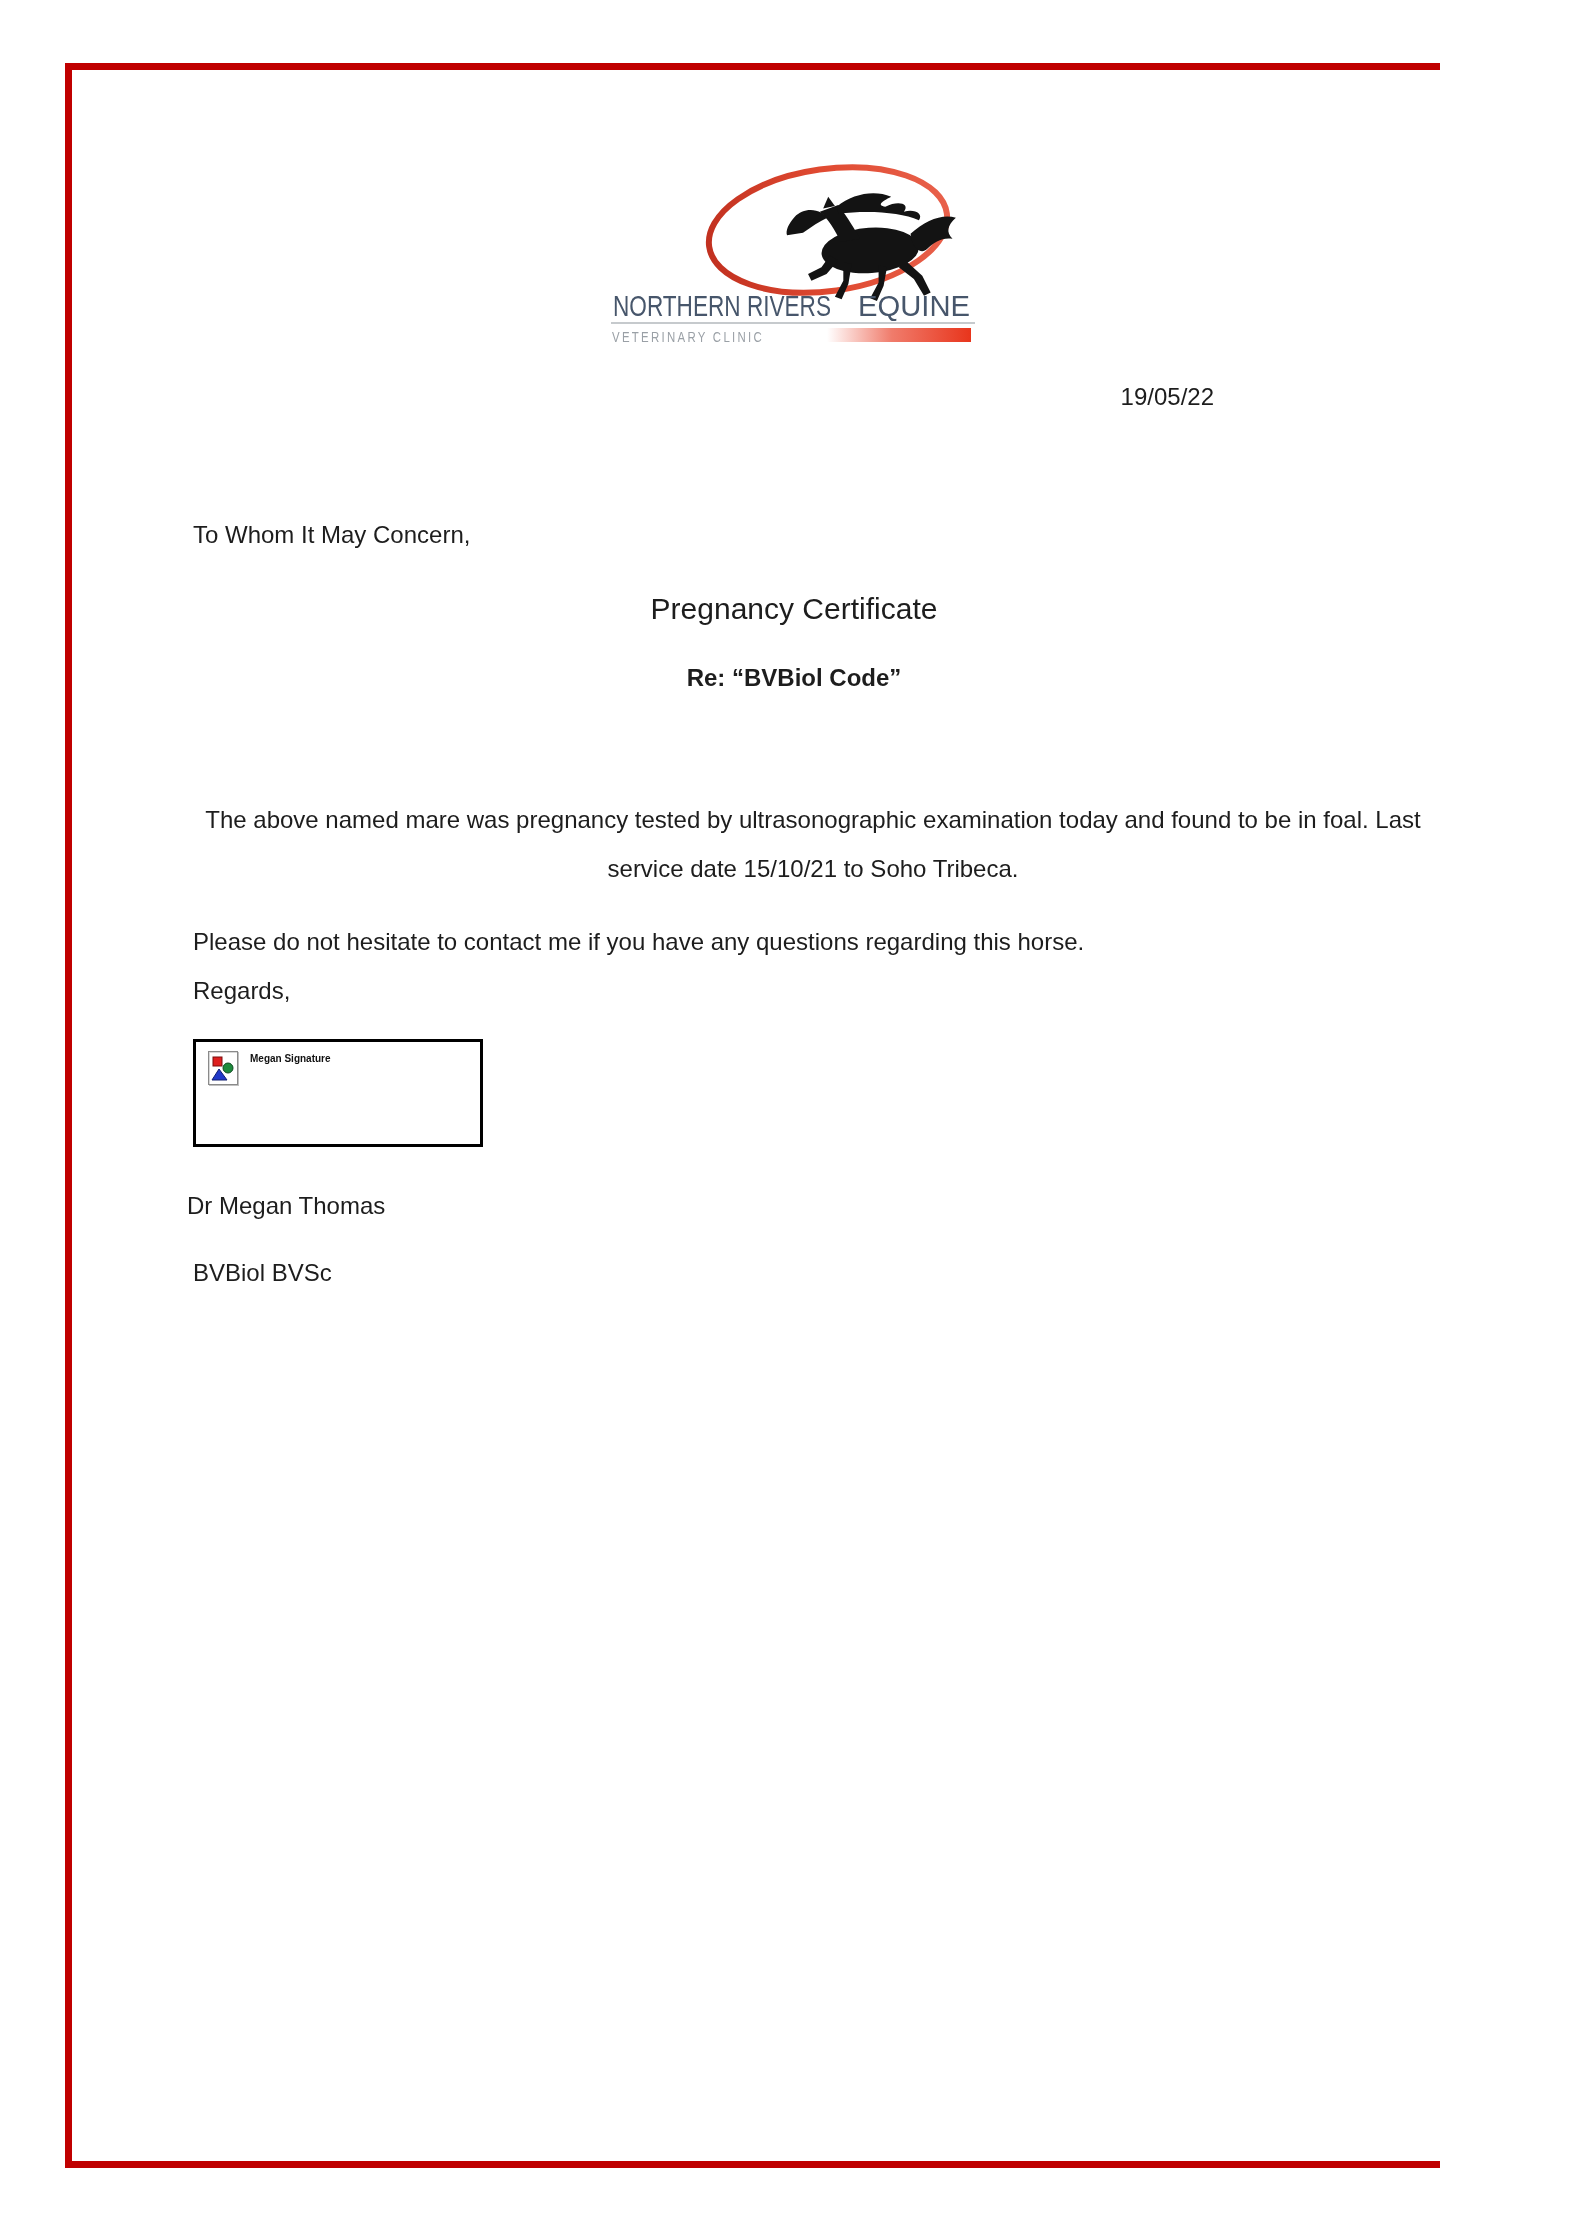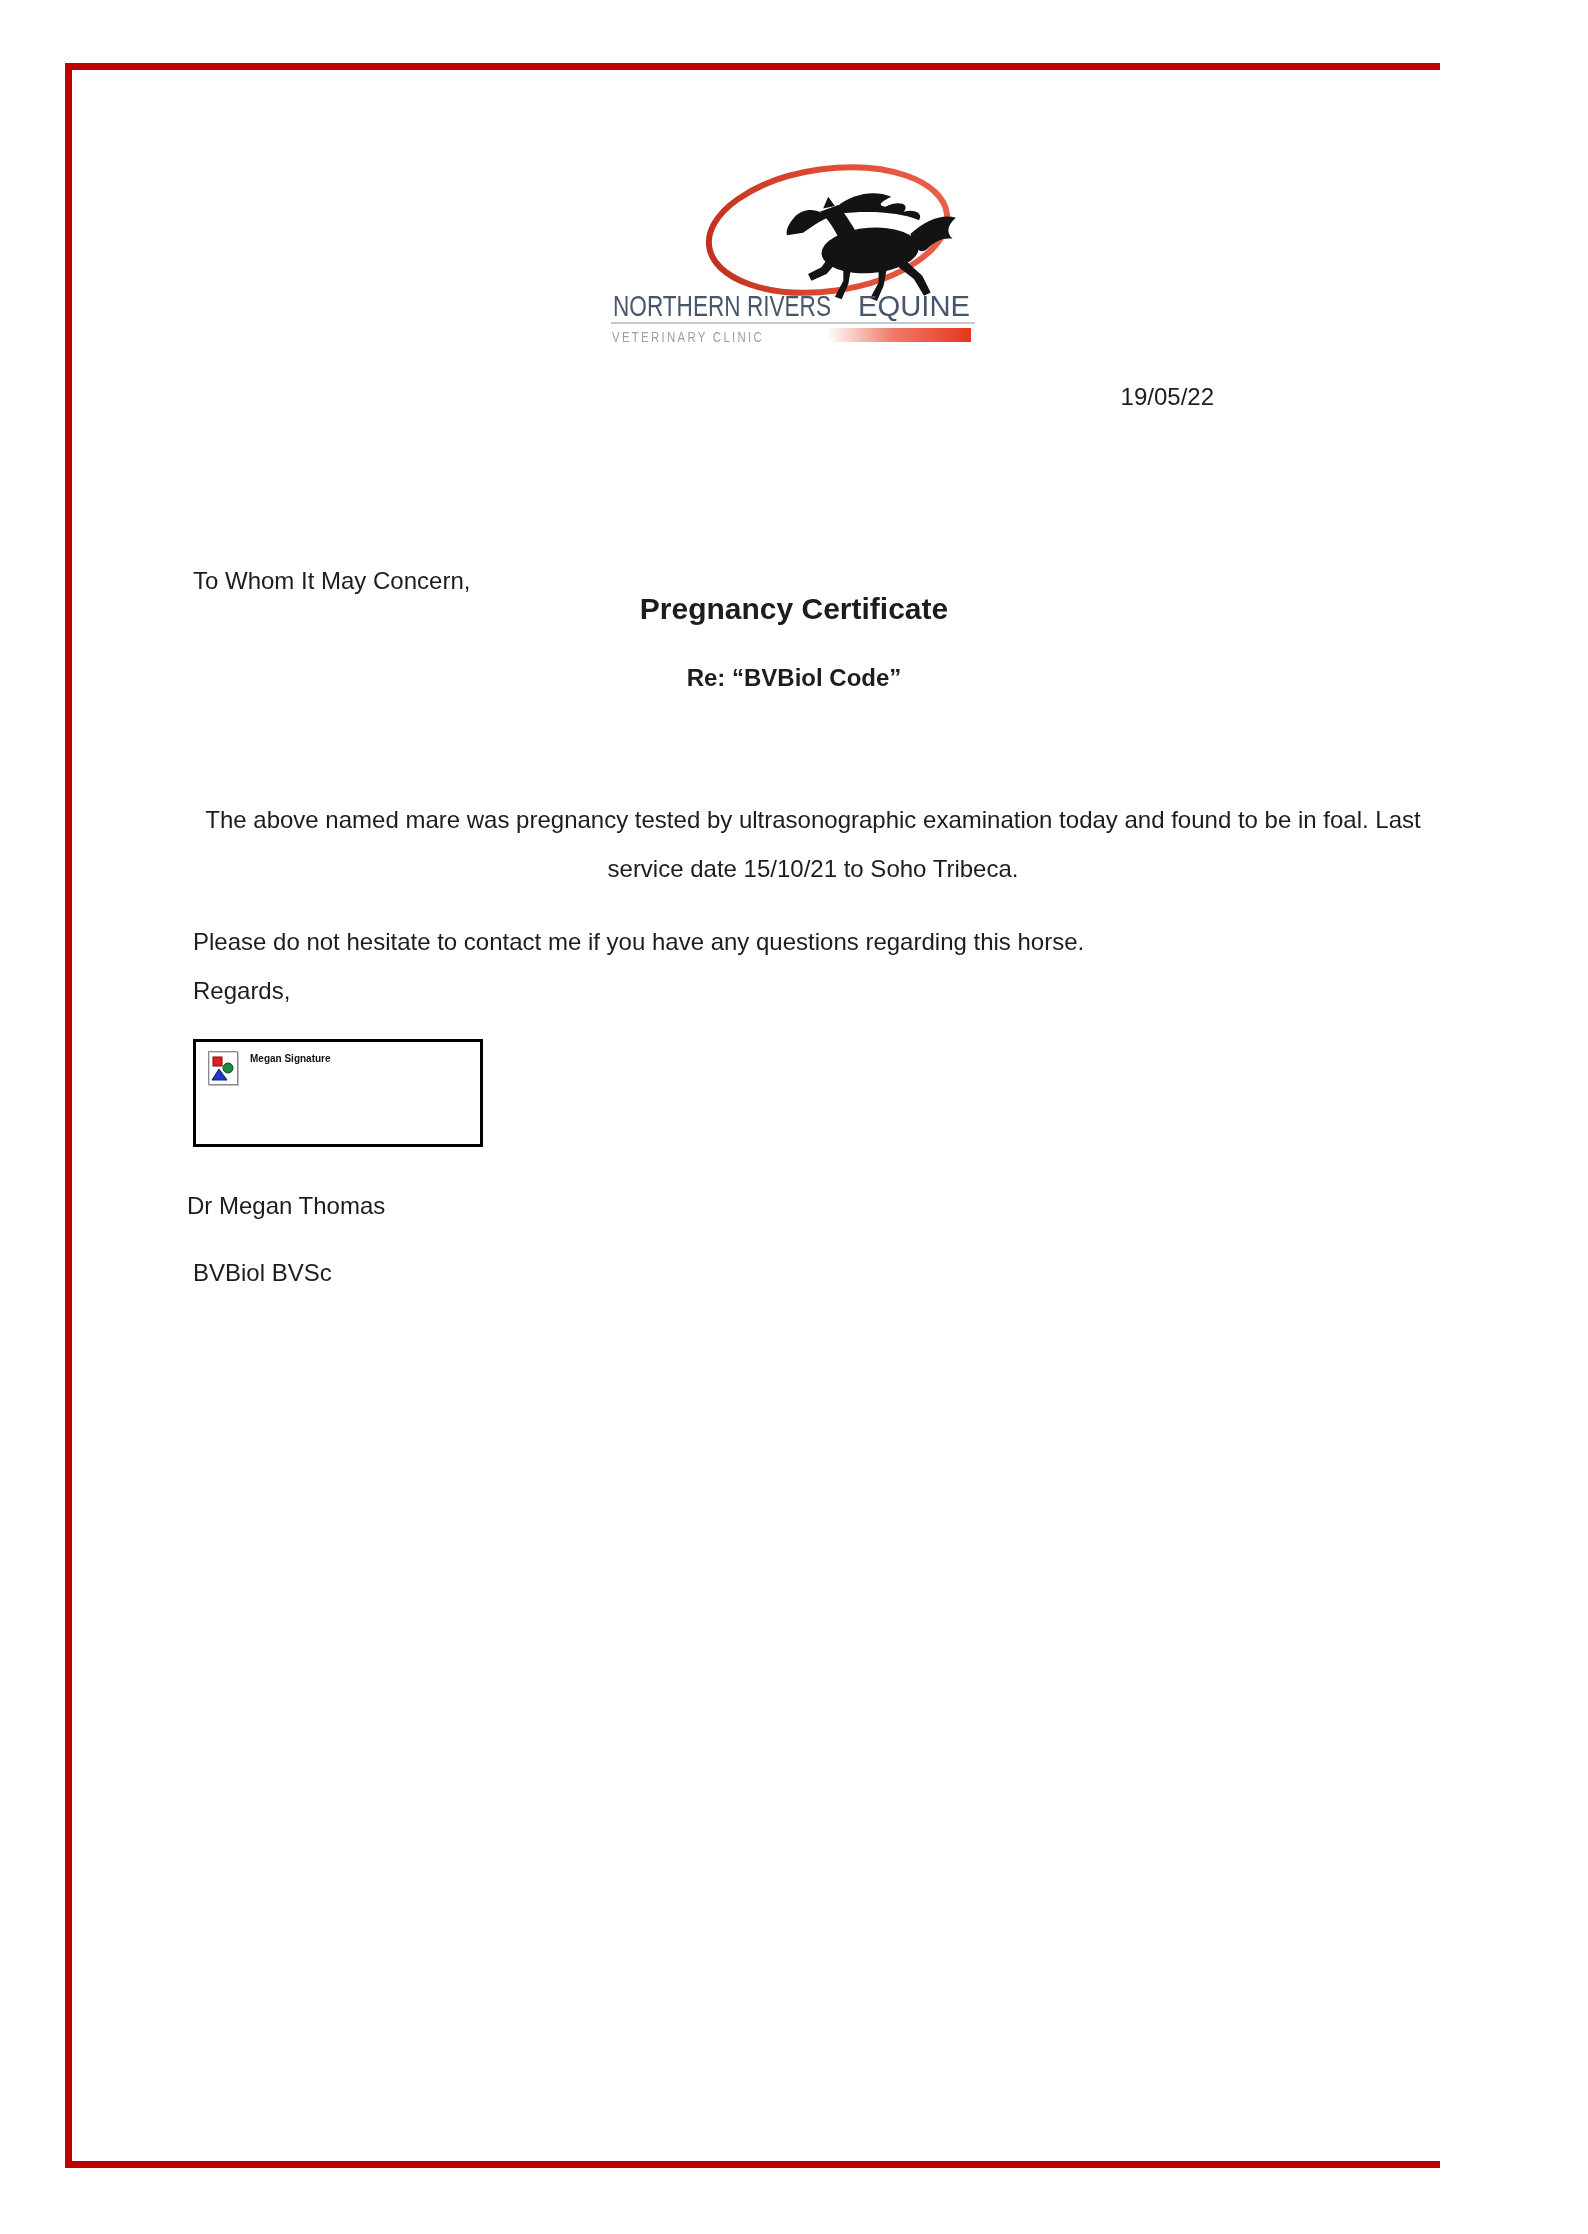--- a/index.html
+++ b/index.html
@@ -26,27 +26,26 @@
   .date {
     position:absolute;
     top:383px; right:226px;
     font-size:24px;
     white-space:nowrap;
   }
   .salutation {
     position:absolute;
     left:193px; top:521px;
     font-size:24px;
-    margin-top:46px;
   }
   .title {
     position:absolute;
     left:0; top:592px; width:1588px;
     text-align:center;
-    font-size:30px; font-weight:bold;
+    font-size:30px; font-weight:normal;
   }
   .subject {
     position:absolute;
     left:0; top:664px; width:1588px;
     text-align:center;
     font-size:24px; font-weight:bold;
   }
   .para1 {
     position:absolute;
     left:193px; top:795px; width:1240px;

